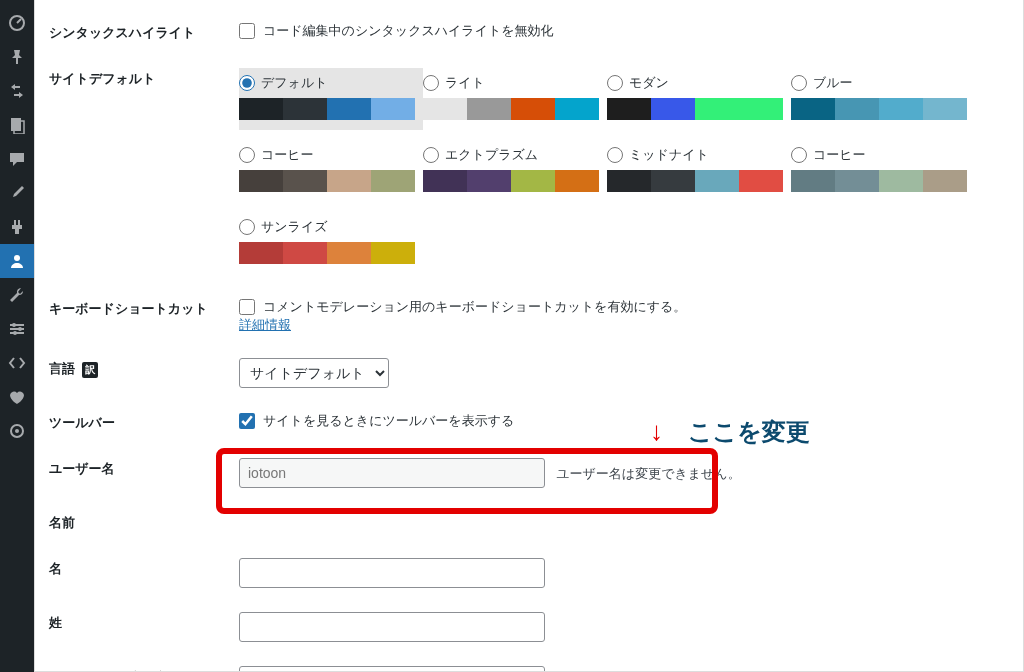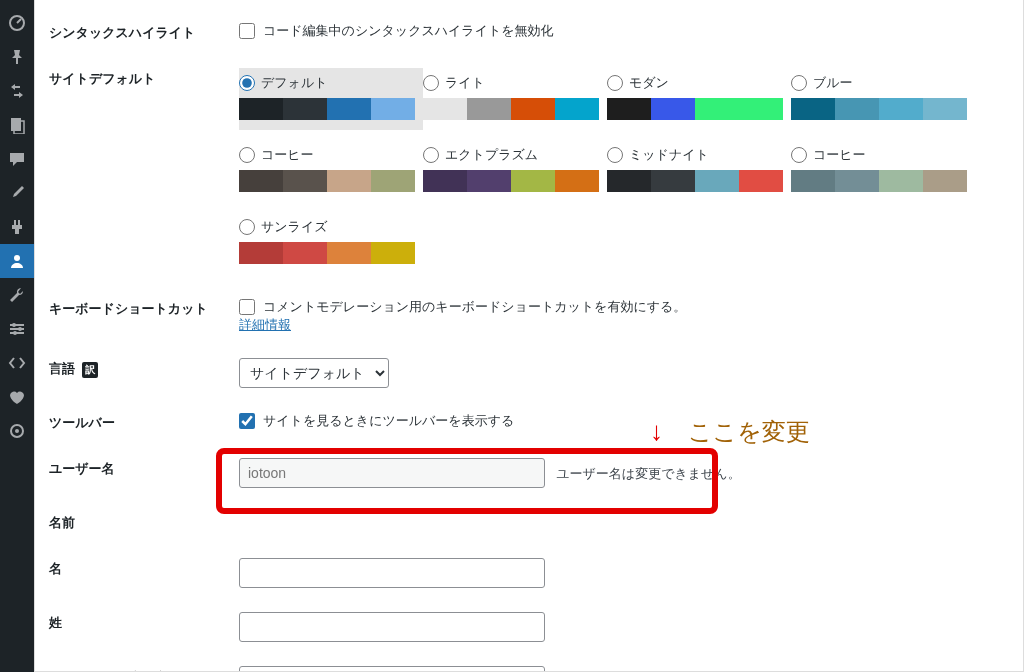--- a/index.html
+++ b/index.html
@@ -85,21 +85,21 @@
     font-size:10px; border-radius:2px; padding:1px 3px; margin-left:4px;
     font-weight:700;
   }
   .req { font-size: 12px; color:#444; font-weight:400;}
   .annot-box {
     position: absolute;
     border: 6px solid #e30000;
     border-radius: 8px;
     pointer-events: none;
   }
-  .annot-text { position:absolute; color:#a16207; font-weight:400; font-size:24px; pointer-events:none; }
+  .annot-text { position:absolute; color:#0c4a6e; font-weight:700; font-size:24px; pointer-events:none; }
   .annot-arrow { position:absolute; color:#e30000; font-weight:700; font-size:26px; pointer-events:none; }
 </style>
 </head>
 <body>
 
 <div class="shell">
   <div class="sidebar" id="sidebar">
       <div class="nav-item">
         <svg viewBox="0 0 18 18">
           <circle cx="9" cy="9" r="7" fill="none" stroke="currentColor" stroke-width="2"></circle>

